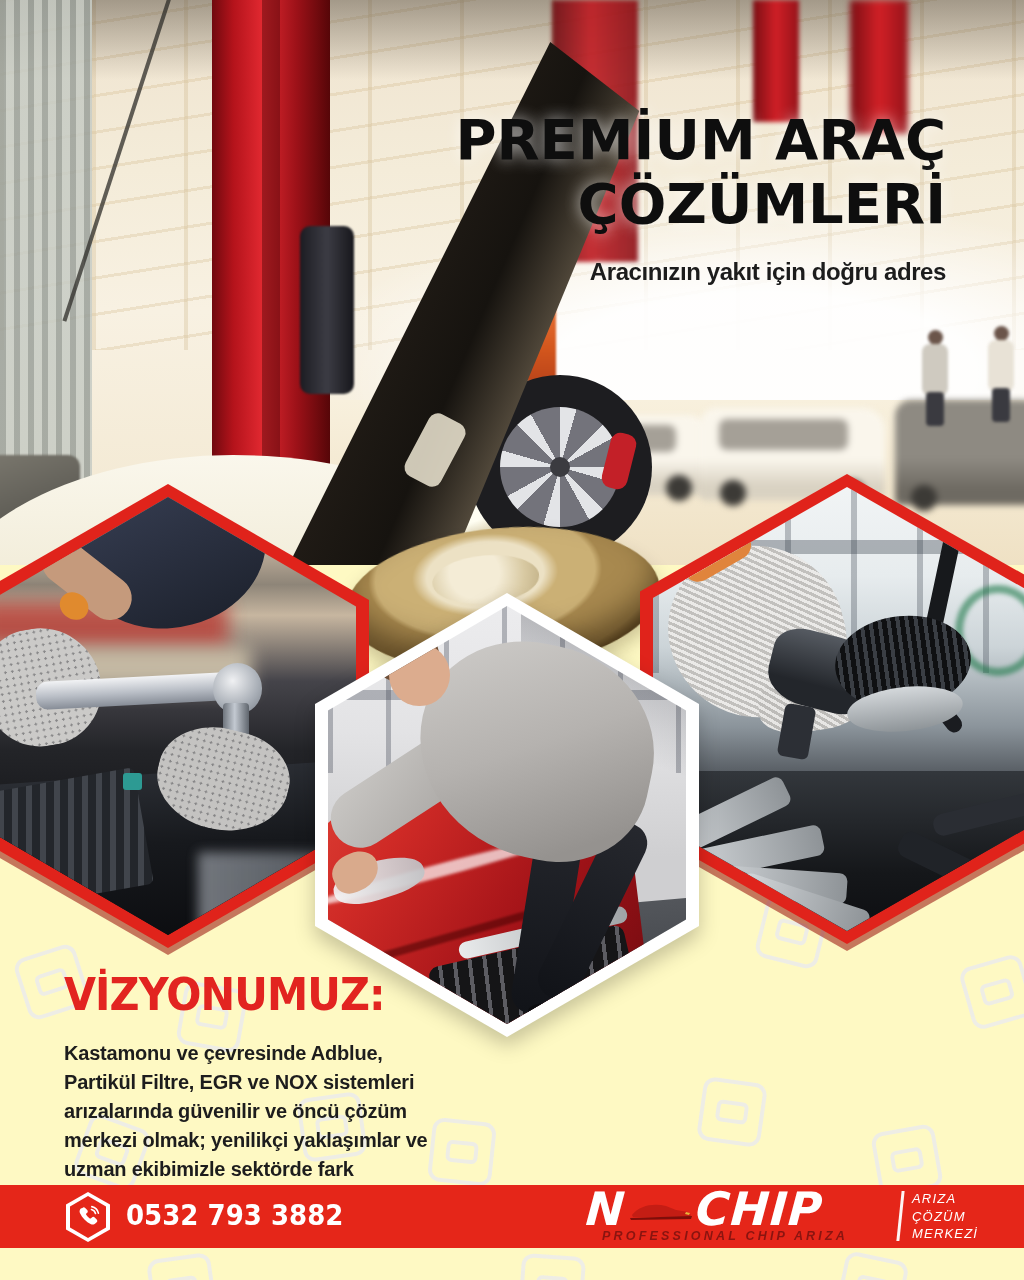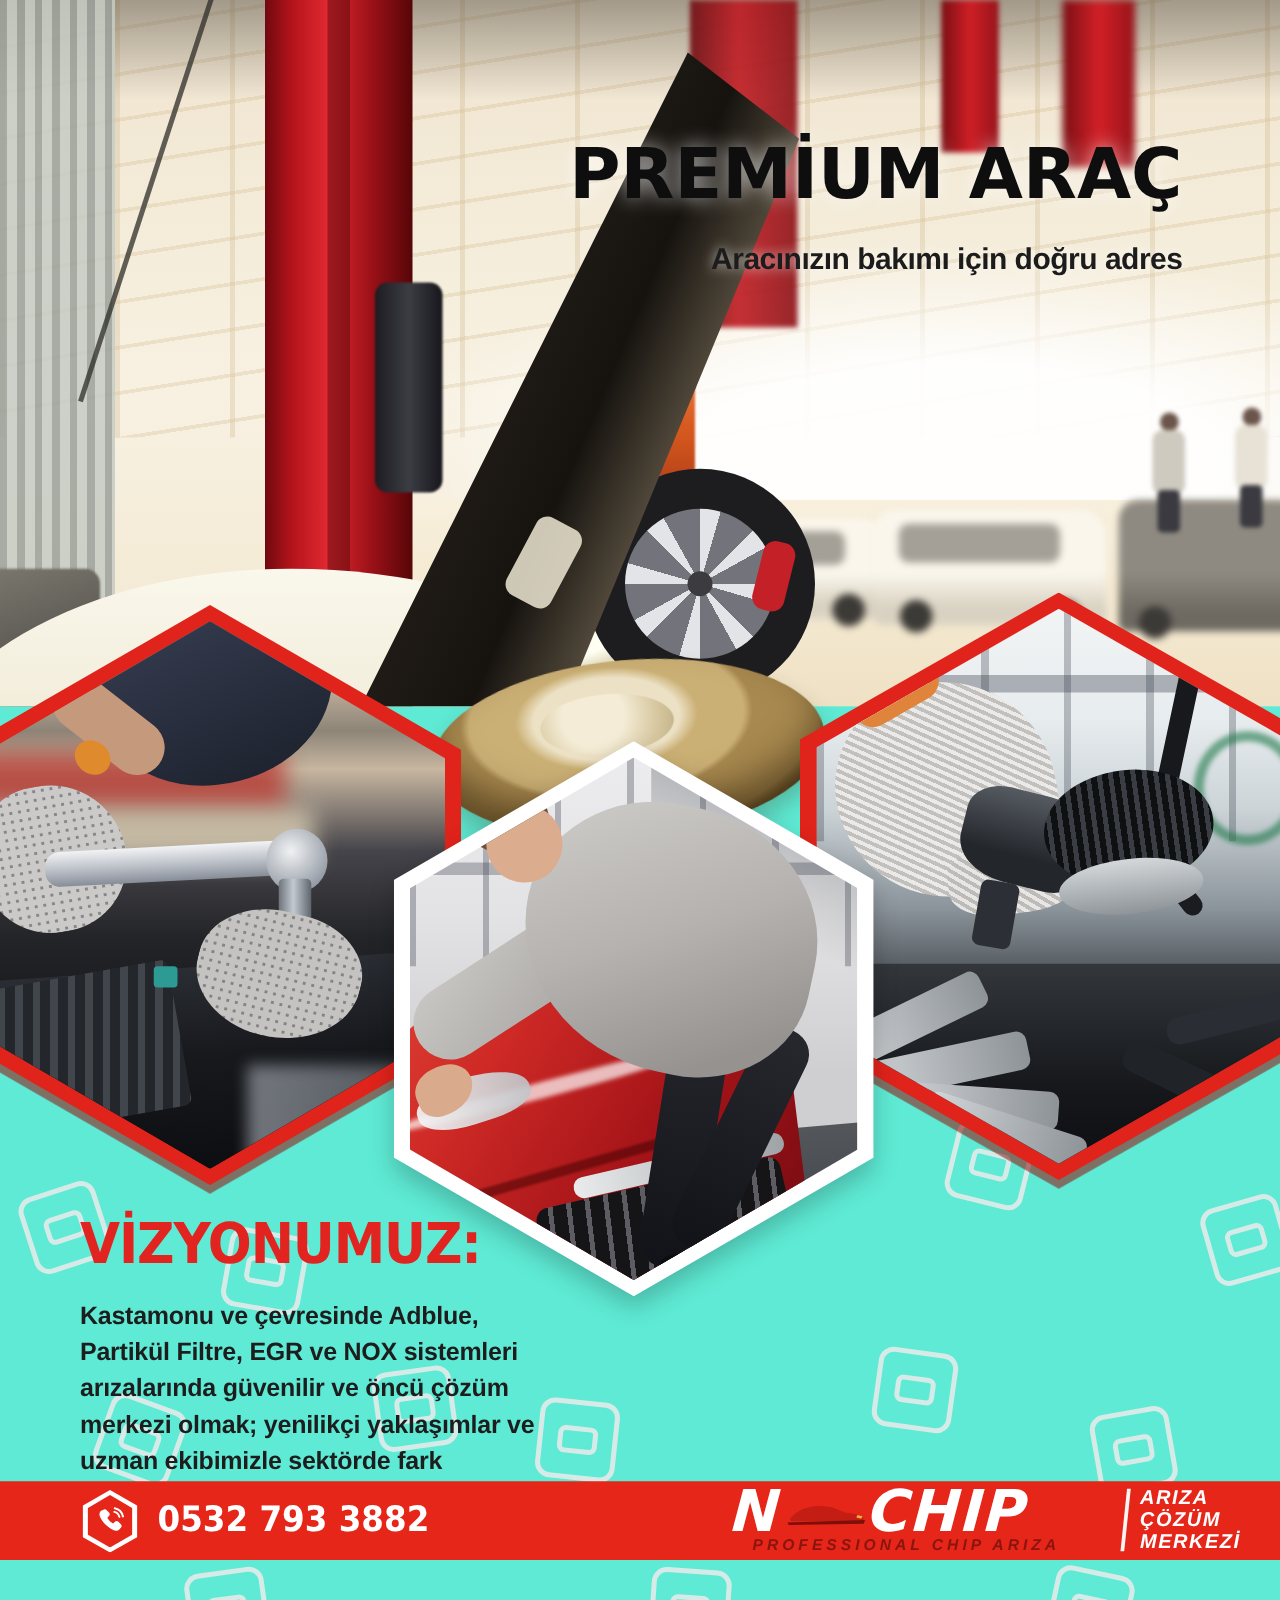--- a/index.html
+++ b/index.html
@@ -1,16 +1,16 @@
 <!DOCTYPE html>
 <html><head>
 <meta charset="utf-8">
 <style>
   html,body{margin:0;padding:0;background:#e9e9e9;}
-  .canvas{position:relative;width:1024px;height:1280px;overflow:hidden;background:#5eead4;
+  .canvas{position:relative;width:1024px;height:1280px;overflow:hidden;background:#fef9c3;
           font-family:"Liberation Sans",sans-serif;}
 
   
   .ghost{position:absolute;width:56px;height:56px;border:4px solid #ececec;border-radius:12px;opacity:.85;}
   .ghost::after{content:"";position:absolute;left:22%;top:30%;right:22%;bottom:30%;border:4px solid #ececec;border-radius:6px;}
   .g1{left:8px;top:600px;transform:rotate(12deg);}   .g2{left:140px;top:680px;transform:rotate(-14deg);}
   .g3{left:50px;top:790px;transform:rotate(28deg);}  .g4{left:250px;top:735px;transform:rotate(-5deg);}
   .g5{left:20px;top:950px;transform:rotate(-18deg);} .g6{left:180px;top:985px;transform:rotate(10deg);}
   .g7{left:300px;top:1095px;transform:rotate(-8deg);}.g8{left:80px;top:1120px;transform:rotate(20deg);}
   .g9{left:720px;top:600px;transform:rotate(-12deg);}.g10{left:905px;top:650px;transform:rotate(18deg);}
@@ -213,22 +213,22 @@
   .phone-num{position:absolute;left:126px;top:14px;font-family:"DejaVu Sans",sans-serif;font-weight:bold;
     font-size:28px;color:#ffffff;transform:scaleX(.93);transform-origin:left;letter-spacing:0;}
   .brand{position:absolute;left:586px;top:2px;height:60px;}
   .brand-row{position:absolute;left:0;top:0;display:flex;align-items:flex-start;}
   .brand-n,.brand-chip{font-family:"DejaVu Sans",sans-serif;font-weight:bold;font-style:italic;
     font-size:46px;line-height:44px;color:#ffffff;letter-spacing:1px;transform:skewX(-4deg);}
   .brand-car{margin:12px 2px 0 2px;}
   .brand-sub{position:absolute;left:16px;top:42px;width:286px;font-family:"Liberation Sans",sans-serif;
     font-weight:bold;font-style:italic;font-size:12.5px;letter-spacing:3.2px;color:#8a1410;white-space:nowrap;}
   .brand-div{position:absolute;left:313px;top:4px;width:3px;height:50px;background:rgba(255,255,255,.95);transform:skewX(-6deg);}
-  .brand-right{position:absolute;left:326px;top:3px;font-family:"Liberation Sans",sans-serif;font-weight:bold;
-    font-style:italic;font-size:16px;line-height:17.5px;letter-spacing:1.2px;color:#ffffff;}
+  .brand-right{position:absolute;left:326px;top:3px;font-family:"Liberation Sans",sans-serif;font-weight:normal;
+    font-style:italic;font-size:13px;line-height:17.5px;letter-spacing:1.2px;color:#ffffff;}
 </style>
 </head>
 <body>
 
 <div class="canvas">
 
   <div>
     <div class="ghost g1"></div>
     <div class="ghost g2"></div>
     <div class="ghost g3"></div>
@@ -300,21 +300,22 @@
       <div class="h-caliper"></div>
     </div>
     <div class="h-hood"></div>
     <div class="h-hoodhole"></div>
   </div>
 
   <div class="tire"></div>
 
   <div class="titleblock">
     <div class="title-line">PREMİUM ARAÇ</div>
-    <div class="subtitle">Aracınızın bakımı için doğru adres</div>
+    <div class="title-line">ÇÖZÜMLERİ</div>
+    <div class="subtitle">Aracınızın yakıt için doğru adres</div>
   </div>
 
   <div class="hex hex-left">
     <div class="b hexclip bred"></div>
     <div class="i hexclip">
       <div class="l-bg"></div>
       <div class="l-red"></div>
       <div class="l-cream"></div>
       <div class="l-sleeve"></div>
       <div class="l-arm"></div>

